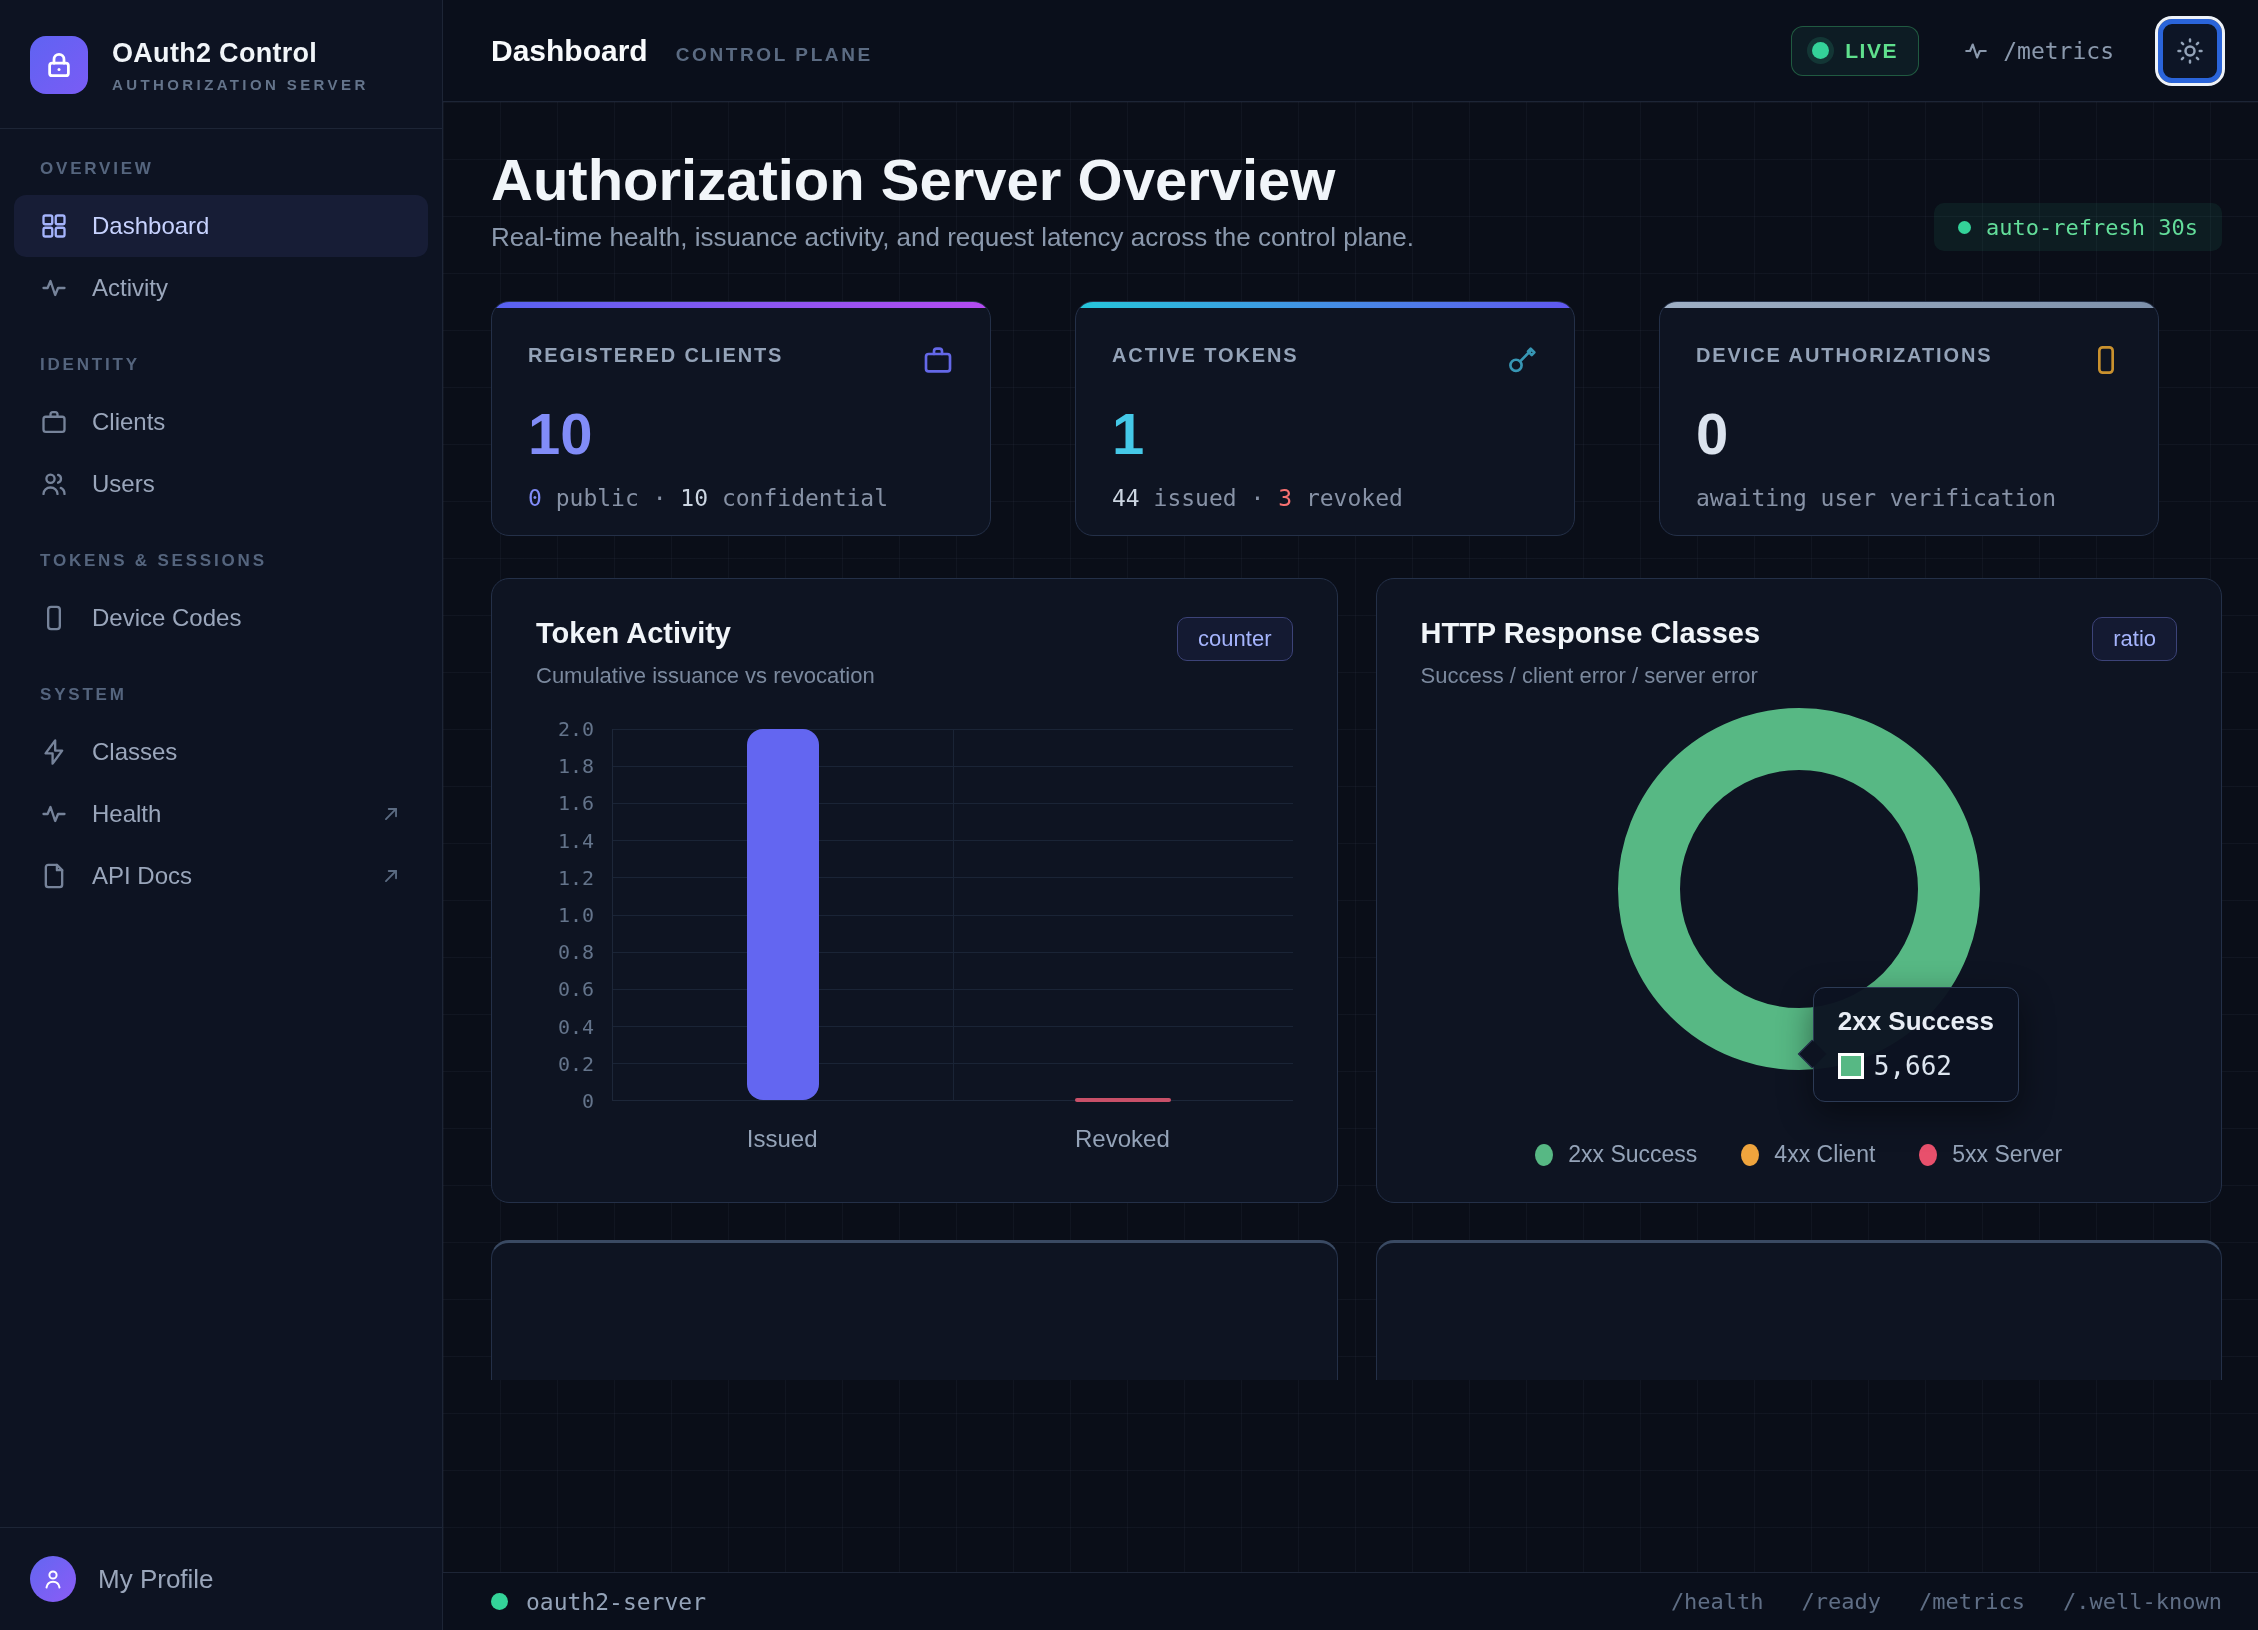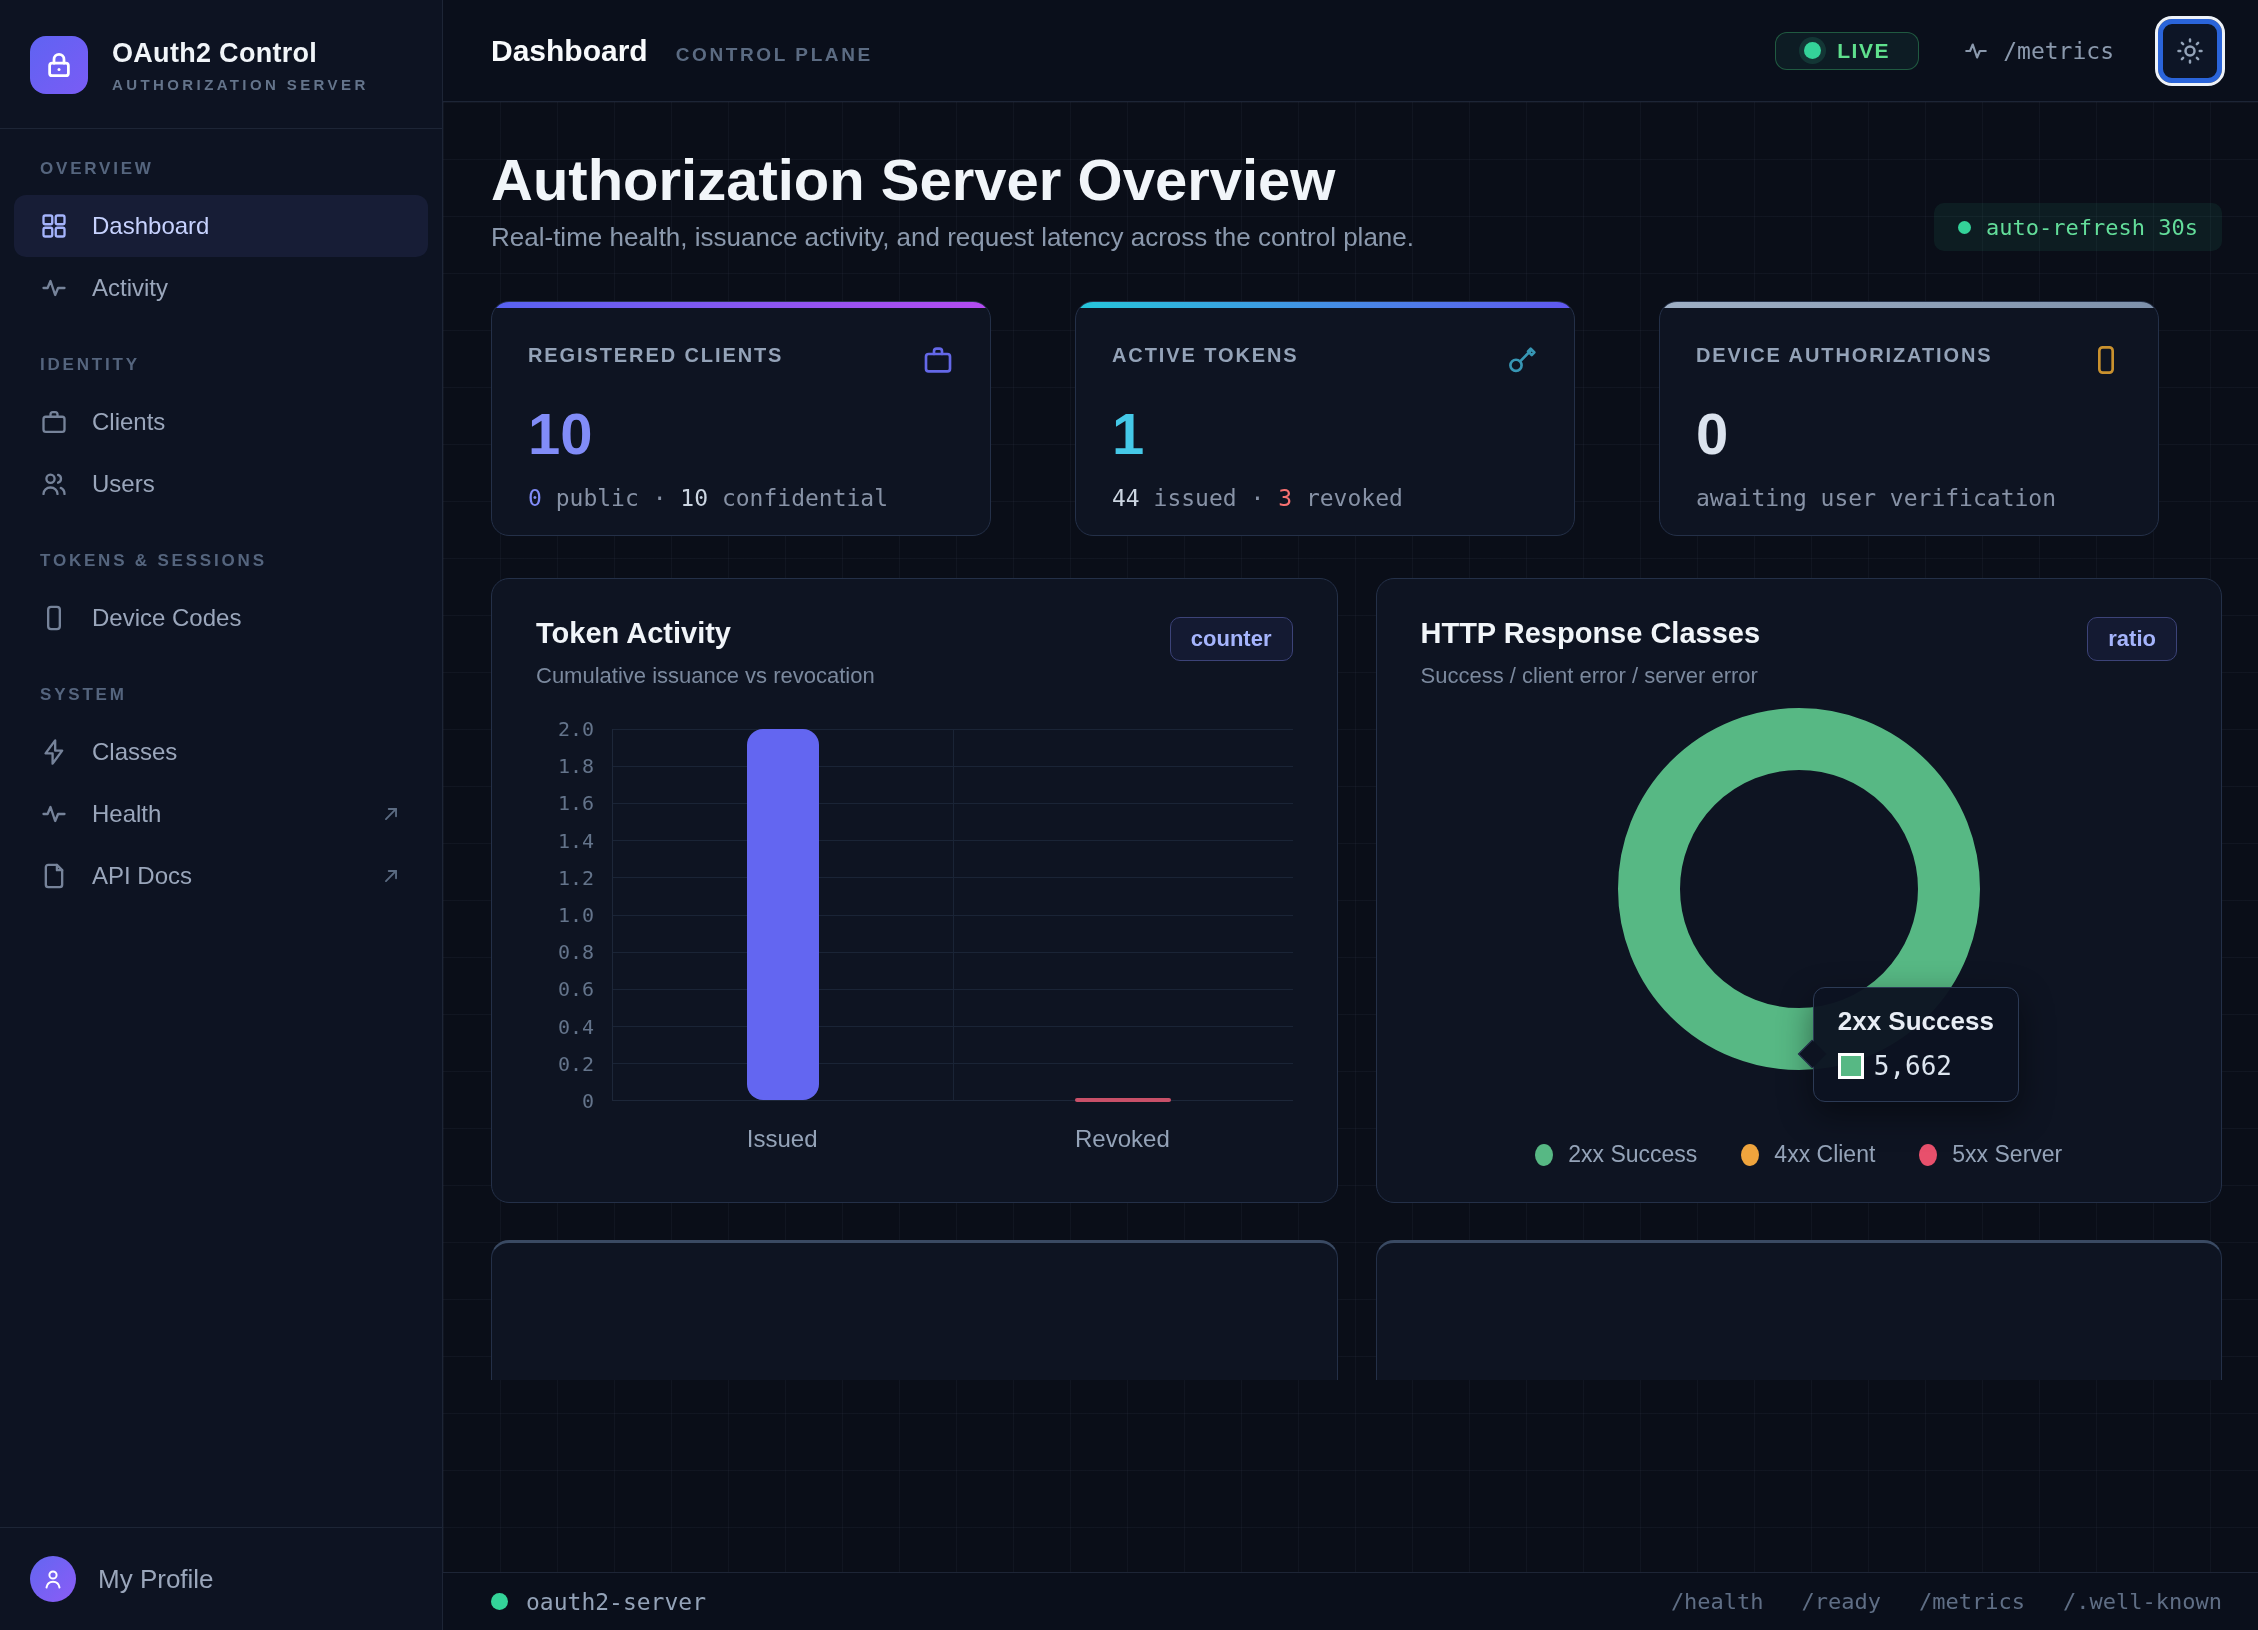--- a/index.html
+++ b/index.html
@@ -43,21 +43,21 @@
 
   
   .main { flex:1; min-width:0; display:flex; flex-direction:column; height:100%; }
   .topbar { height:102px; flex:none; display:flex; align-items:center;
     justify-content:space-between; padding:0 36px 0 48px;
     border-bottom:1px solid #1d2536; background:#0a0f1b; }
   .topbar-left { display:flex; align-items:baseline; gap:28px; }
   .topbar-title { font-size:30px; font-weight:700; color:#f8fafc; }
   .topbar-plane { font-size:19px; color:#5b6b82; letter-spacing:2.6px; font-weight:600; }
   .topbar-right { display:flex; align-items:center; gap:44px; }
-  .live-badge { display:flex; align-items:center; gap:16px; height:38px; padding:0 28px;
+  .live-badge { display:flex; align-items:center; gap:16px; height:50px; padding:0 20px;
     border-radius:12px; border:1.5px solid rgba(74,222,128,.32);
     background:rgba(52,211,153,.07); color:#5fe08d; font-size:21px;
     font-weight:600; letter-spacing:1.6px; }
   .live-dot { width:17px; height:17px; border-radius:50%; background:#34d399;
     box-shadow:0 0 0 5px rgba(52,211,153,.15); }
   .metrics-link { display:flex; align-items:center; gap:14px; color:#8b99ad;
     font-family:"DejaVu Sans Mono", monospace; font-size:23px; cursor:pointer; }
   .metrics-link .nav-ic { width:26px; height:26px; color:#8b99ad; }
   .theme-btn { width:64px; height:64px; border-radius:14px; border:5px solid #2a64da;
     outline:3px solid #eef2f8; background:#0d1526; display:flex; align-items:center;
@@ -105,21 +105,21 @@
 
   
   .charts { display:grid; grid-template-columns:1fr 1fr; gap:38px; margin-bottom:37px; }
   .chart-card { height:625px; background:#0e1422; border:1px solid #243048;
     border-radius:18px; padding:38px 44px; position:relative; overflow:hidden; }
   .chart-head { display:flex; justify-content:space-between; align-items:flex-start; }
   .chart-title { font-size:29px; font-weight:700; color:#f1f5f9; margin-bottom:13px; }
   .chart-sub { font-size:22px; color:#7b899e; }
   .chip { height:44px; padding:0 20px; display:flex; align-items:center;
     border:1.5px solid #3c4378; background:rgba(99,102,241,.08); border-radius:10px;
-    color:#a5b4fc; font-size:22px; cursor:pointer;font-weight:bold; }
+    color:#a5b4fc; font-size:22px; cursor:pointer; }
 
   
   .bar-wrap { display:flex; margin-top:40px; height:372px; }
   .yticks { position:relative; width:58px; margin-right:18px;
     font-family:"DejaVu Sans Mono", monospace; font-size:20px; color:#64748b; }
   .ytick { position:absolute; right:0; transform:translateY(-50%); }
   .plot { flex:1; position:relative; border-left:1px solid #1d2739;
     border-bottom:1px solid #1d2739;
     background:repeating-linear-gradient(to bottom,#18223400,#18223400 0,
       #1a2436 0, #1a2436 1px, transparent 1px, transparent 10%); }

